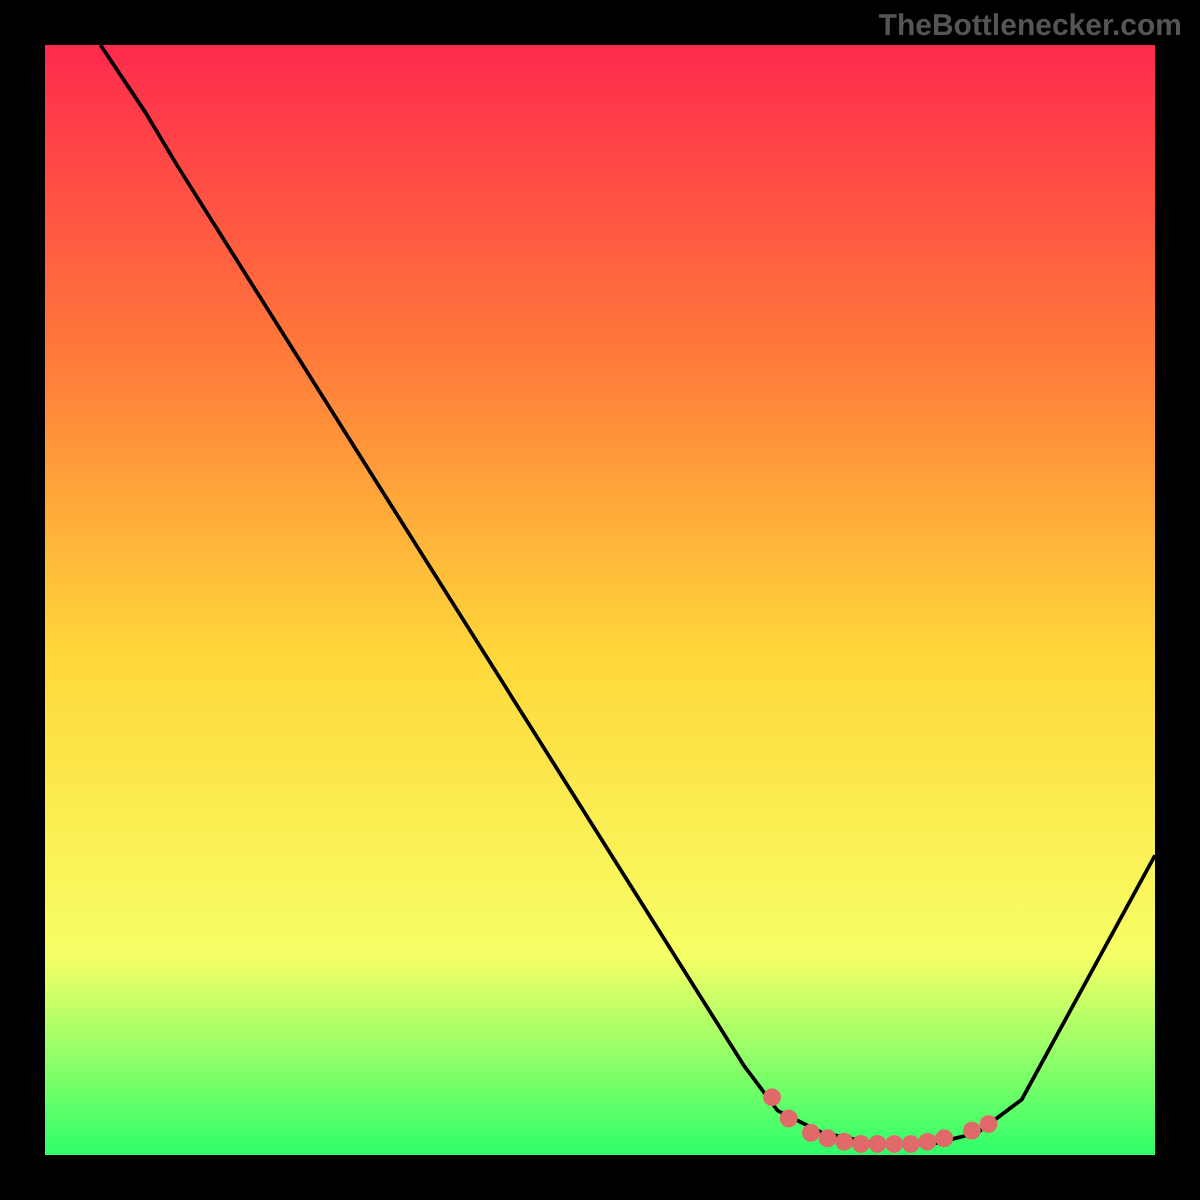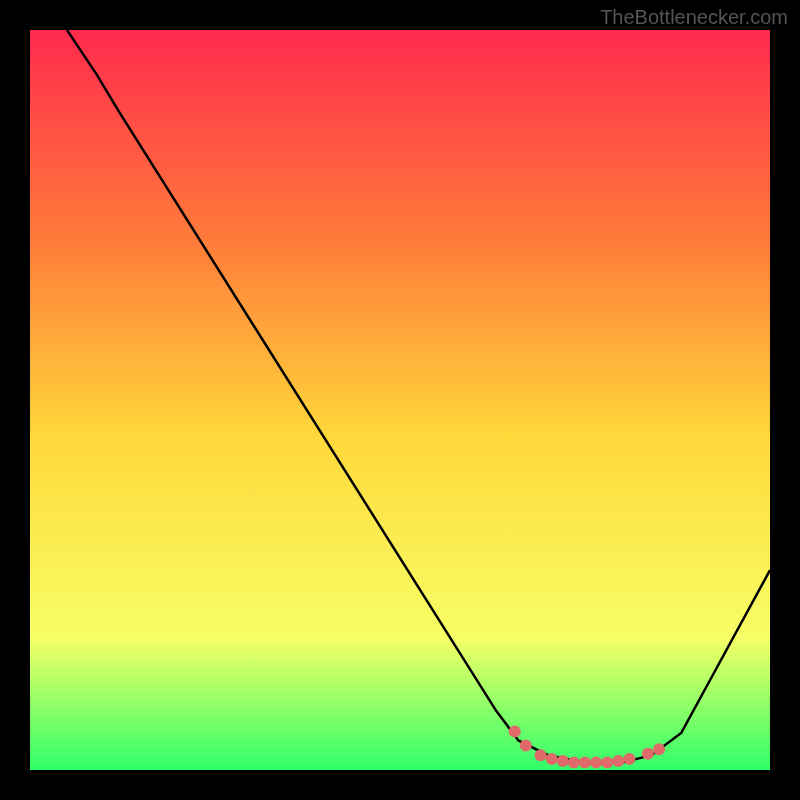--- a/index.html
+++ b/index.html
@@ -16,21 +16,21 @@
     width: 800px;
     height: 800px;
     background: #000;
   }
   .watermark {
     position: absolute;
     top: 6px;
     right: 12px;
     color: #555;
     font-size: 20px;
-    font-weight: normal;
+    font-weight: bold;
     z-index: 10;
   }
   .plot {
     position: absolute;
     left: 30px;
     top: 30px;
     width: 740px;
     height: 740px;
   }
   svg {

